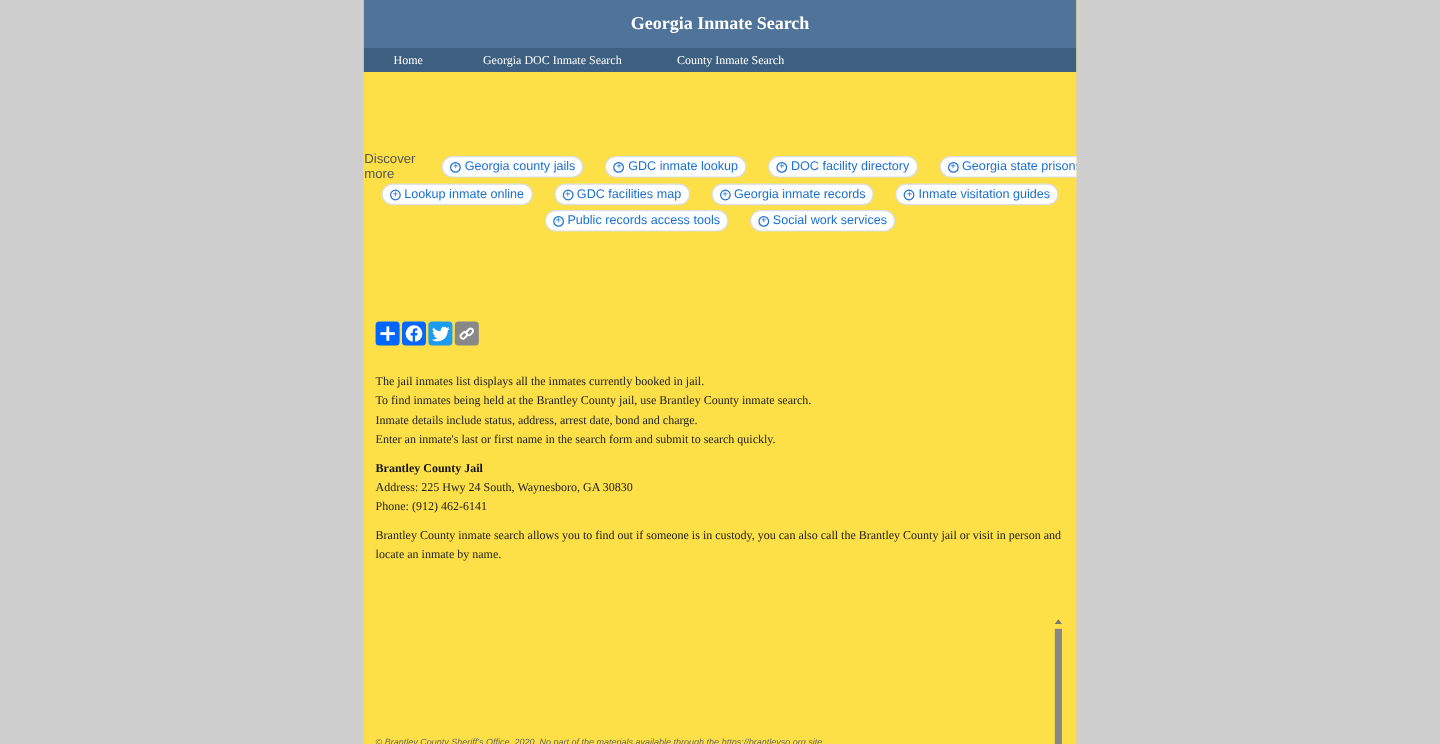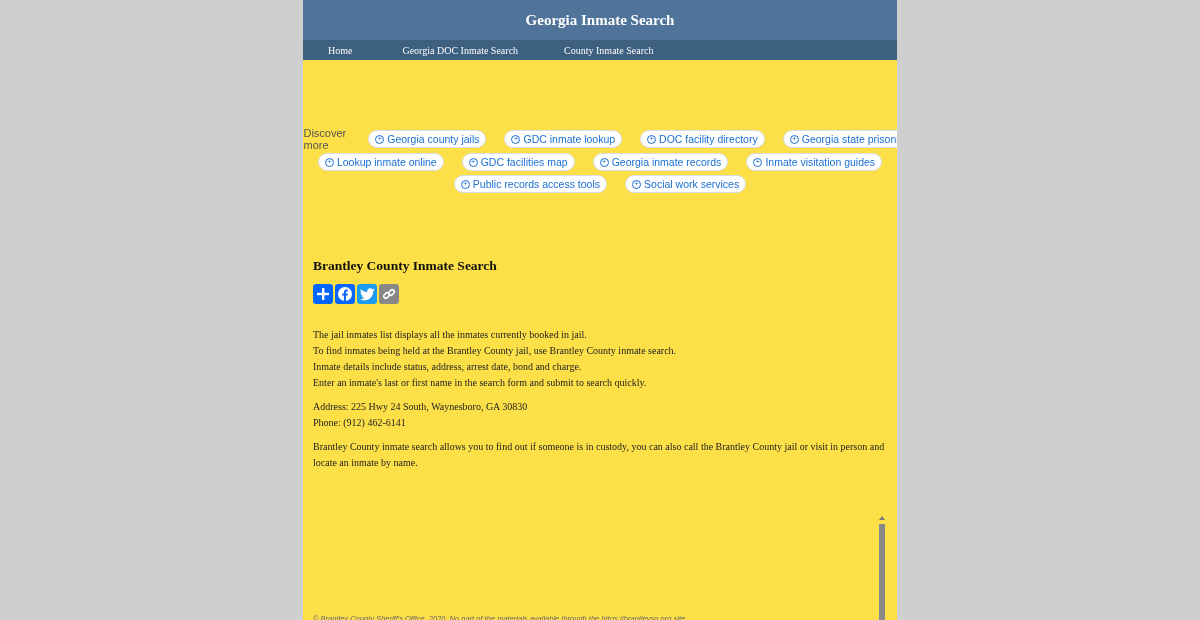--- a/index.html
+++ b/index.html
@@ -231,21 +231,20 @@
           <span>Public records access tools</span>
         </span>
       <span class="chip">
           <span class="plus">+</span>
           <span>Social work services</span>
         </span>
     </div>
   </div>
 
   <main class="content">
-    <h1 class="page-heading">Brantley County Inmate Search</h1>
 
     <div class="share">
       <div class="share-btn add">
         <svg width="14" height="14" viewBox="0 0 14 14">
             <rect x="6" y="1" width="2.4" height="12" fill="#fff"></rect>
             <rect x="1" y="5.8" width="12" height="2.4" fill="#fff"></rect>
           </svg>
       </div>
       <div class="share-btn fb">
         <svg width="16" height="16" viewBox="0 0 16 16">
@@ -267,20 +266,21 @@
     </div>
 
     <div class="intro">
       <div>The jail inmates list displays all the inmates currently booked in jail.</div>
       <div>To find inmates being held at the Brantley County jail, use Brantley County inmate search.</div>
       <div>Inmate details include status, address, arrest date, bond and charge.</div>
       <div>Enter an inmate's last or first name in the search form and submit to search quickly.</div>
     </div>
 
     <div class="jail">
+      <div class="jail-name">Brantley County Jail</div>
       <div>Address: 225 Hwy 24 South, Waynesboro, GA 30830</div>
       <div>Phone: (912) 462-6141</div>
     </div>
 
     <p class="outro">Brantley County inmate search allows you to find out if someone is in custody, you can also call the Brantley County jail or visit in person and locate an inmate by name.</p>
   </main>
 
   <div class="scroll-area">
     <div class="scroll-arrow"></div>
     <div class="scroll-thumb"></div>

